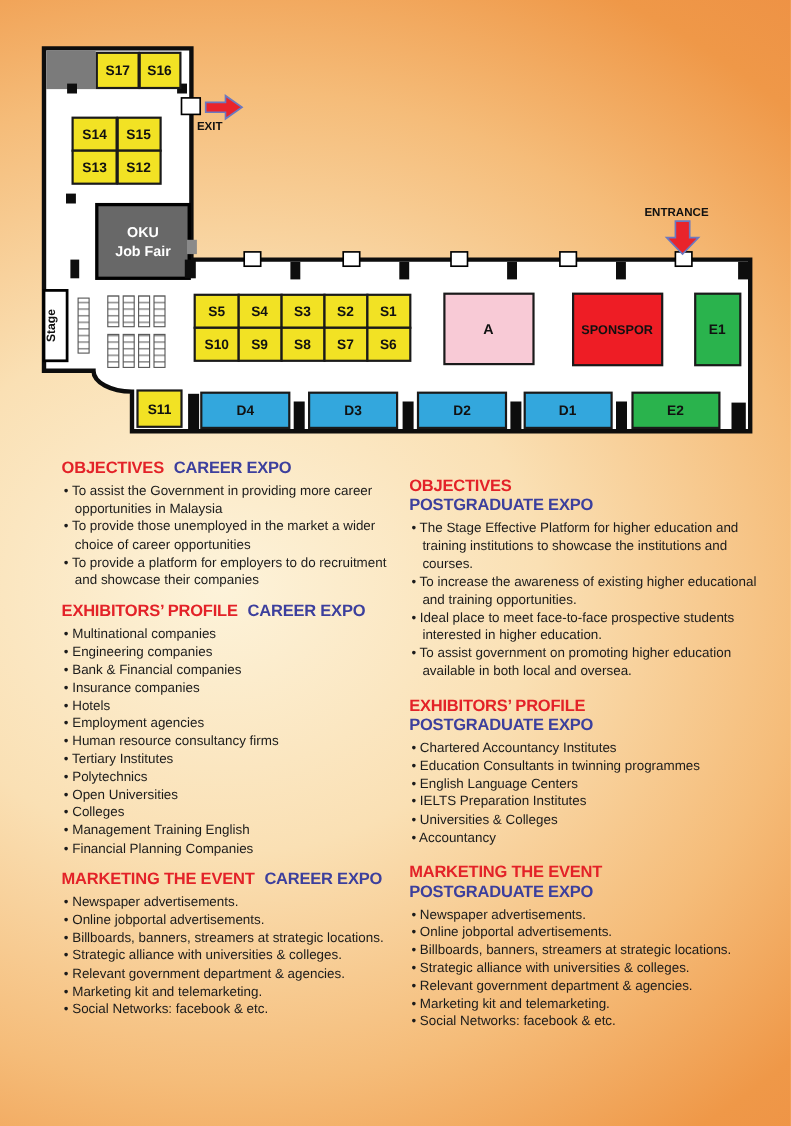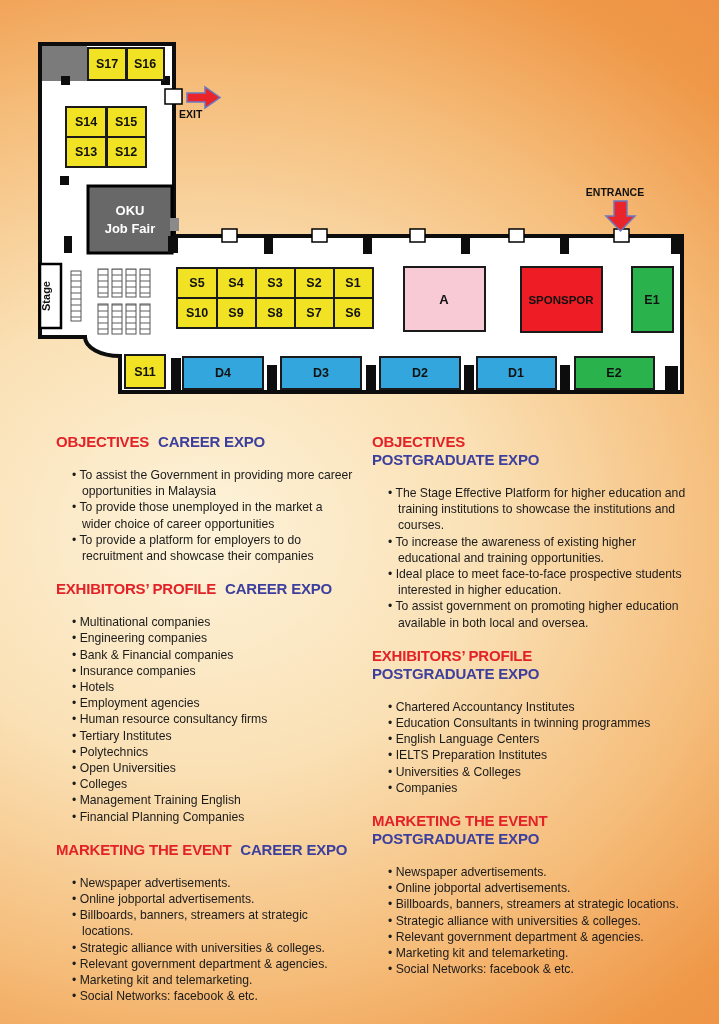--- a/index.html
+++ b/index.html
@@ -7,33 +7,33 @@
     position:relative;
     width:719px;height:1024px;
     overflow:hidden;
     font-family:"Liberation Sans", sans-serif;
     background: radial-gradient(ellipse 115% 68% at 28% 52%,
       #fdf3da 0%, #fae0b4 35%, #f5bc79 65%, #ef9848 88%, #ee9245 100%);
   }
   .floorplan{position:absolute;left:0;top:0;}
   .booth-label{font-weight:bold;fill:#111;}
   .col{position:absolute;}
-  .col-left{left:56px;top:433px;width:314px;}
+  .col-left{left:56px;top:417px;width:314px;}
   .col-right{left:372px;top:433px;width:331px;}
   .txt-section{margin:0 0 12px 0;}
   .col-right .txt-section{margin-bottom:15px;}
   .txt-section h2{
     font-size:15px;font-weight:bold;margin:0 0 3px 0;letter-spacing:-0.2px;line-height:1.2;
   }
   .hd-red{color:#e32228;}
   .hd-blue{color:#3c3f9d;}
   h2:not(.stacked) .hd-blue{margin-left:5px;}
   h2.stacked .hd-red, h2.stacked .hd-blue{display:block;}
   .txt-section ul{
-    list-style:none;margin:16px;padding:0;
+    list-style:none;margin:2px;padding:0;
     font-size:12.2px;line-height:16.2px;color:#1b1b1b;
   }
   .txt-section li{padding-left:10px;text-indent:-10px;}
   .txt-section li::before{content:"• ";}
 </style>
 </head>
 <body>
 
 <div class="page">
 
@@ -240,21 +240,21 @@
       <h2 class="stacked">
         <span class="hd-red">EXHIBITORS’ PROFILE</span>
         <span class="hd-blue">POSTGRADUATE EXPO</span>
       </h2>
       <ul>
           <li>Chartered Accountancy Institutes</li>
           <li>Education Consultants in twinning programmes</li>
           <li>English Language Centers</li>
           <li>IELTS Preparation Institutes</li>
           <li>Universities &amp; Colleges</li>
-          <li>Companies</li>
+          <li>Accountancy</li>
         </ul>
     </section>
 
     <section class="txt-section">
       <h2 class="stacked">
         <span class="hd-red">MARKETING THE EVENT</span>
         <span class="hd-blue">POSTGRADUATE EXPO</span>
       </h2>
       <ul>
           <li>Newspaper advertisements.</li>

